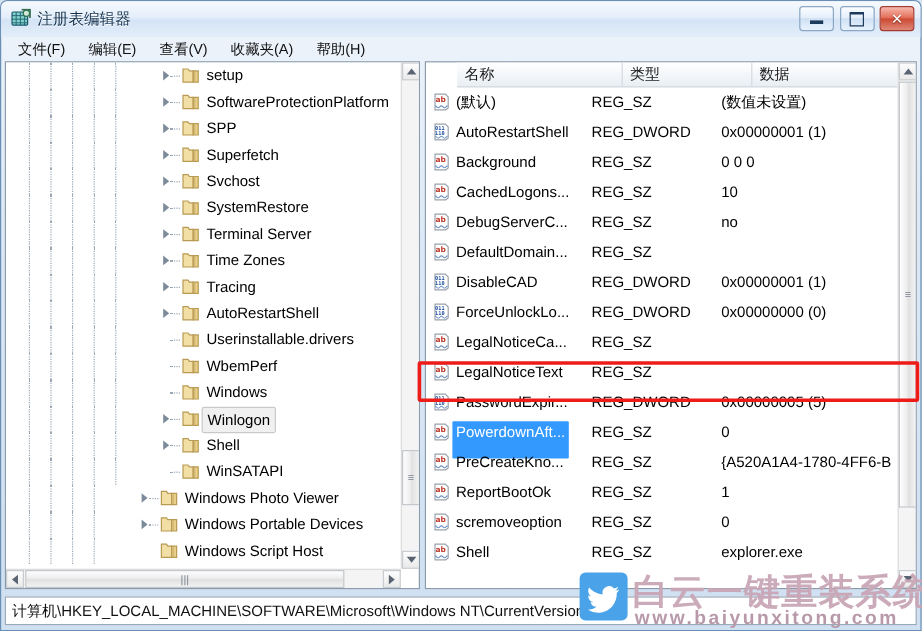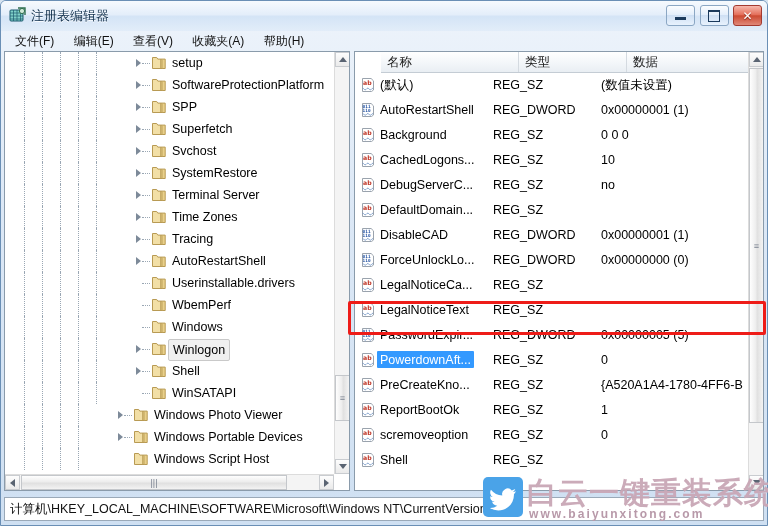--- a/index.html
+++ b/index.html
@@ -132,21 +132,21 @@
   .lrow{
     position:relative;height:25px;line-height:25px;white-space:nowrap;
     font-size:12.5px;color:#000;
   }
   .lrow .ric{position:absolute;left:5px;top:4px;width:16px;height:16px;}
   .lrow .c-name{position:absolute;left:25px;top:0;}
   .lrow .c-type{position:absolute;left:138px;top:0;}
   .lrow .c-data{position:absolute;left:246px;top:0;}
   .lrow.sel .c-name{
     background:#3399ff;color:#fff;padding:0 3px;margin-left:-3px;
-    line-height:19px;height:17px;top:3px;border-radius:1px;
+    line-height:19px;height:31px;top:3px;border-radius:1px;
   }
   
   .vsb{
     position:absolute;top:0;right:0;width:15px;bottom:16px;
     background:#f4f4f4;border-left:1px solid #dcdcdc;box-sizing:border-box;
   }
   .vsb.full{bottom:0;}
   .hsb{
     position:absolute;left:0;bottom:0;right:15px;height:16px;
     background:#f4f4f4;border-top:1px solid #dcdcdc;box-sizing:border-box;
@@ -193,21 +193,21 @@
   .wm-bird{position:absolute;left:6px;top:11px;}
   .wm-cn{
     position:absolute;left:44px;top:4px;
     font-size:30px;font-weight:bold;color:#c9a7b6;
     letter-spacing:1px;white-space:nowrap;
     font-family:"DejaVu Sans",sans-serif;
     opacity:.95;
   }
   .wm-url{
     position:absolute;left:46px;top:38px;
-    font-size:12px;color:#b899a9;letter-spacing:2.1px;white-space:nowrap;
+    font-size:16px;color:#b899a9;letter-spacing:2.1px;white-space:nowrap;
     font-weight:bold;
   }
 </style>
 </head>
 <body>
 
 <div class="window">
 
   <div class="titlebar">
     <span class="title-icon">
@@ -715,20 +715,21 @@
             <span class="c-data">0</span>
           </div>
           <div class="lrow">
             <span class="ric"><svg width="16" height="16" viewBox="0 0 16 16">
                 <path d="M2.5 1.5h8.6l2.4 2.4v9.1l-2 1.5H2.5z" fill="#ffffff" stroke="#9aa3ad" stroke-width="1"></path>
                 <text x="3" y="8" font-family="DejaVu Sans,sans-serif" font-size="6.2" font-weight="bold" fill="#c0392b">ab</text>
                 <path d="M2.6 11.2c1.3 0 1.3 1.6 2.6 1.6s1.3-1.6 2.6-1.6 1.3 1.6 2.6 1.6 1.3-1.6 2.6-1.6" fill="none" stroke="#6f93c4" stroke-width=".9"></path>
               </svg></span>
             <span class="c-name">Shell</span>
             <span class="c-type">REG_SZ</span>
+            <span class="c-data">explorer.exe</span>
           </div>
           <div class="lrow">
             <span class="c-name">ShutdownFlags</span>
             <span class="c-type">REG_DWORD</span>
             <span class="c-data">0x0000002b (43)</span>
           </div>
         </div>
 
       <div class="vsb full">
         <div class="sb-btn" style="top:0;left:0;">

